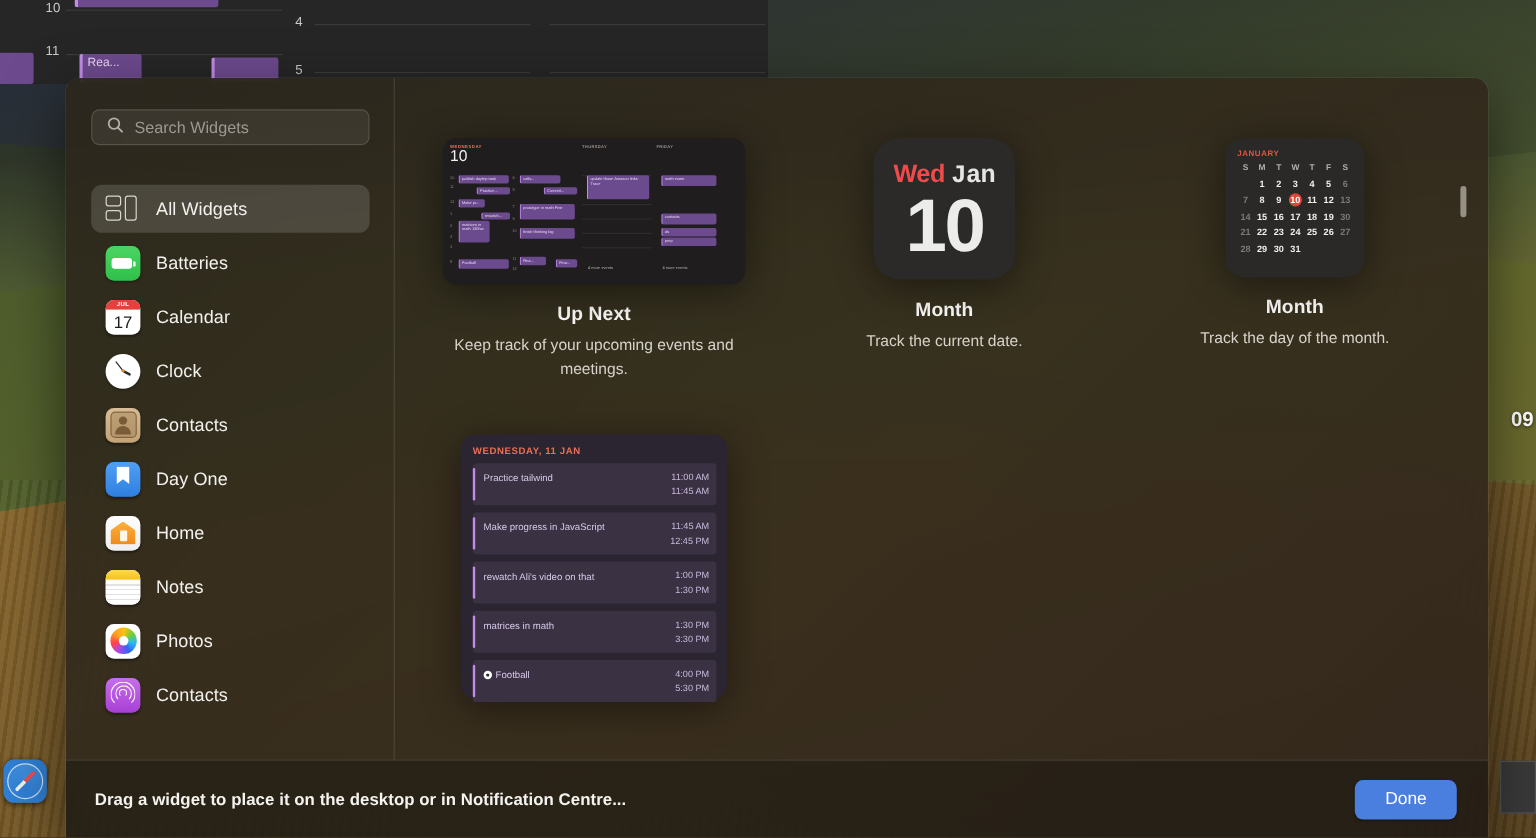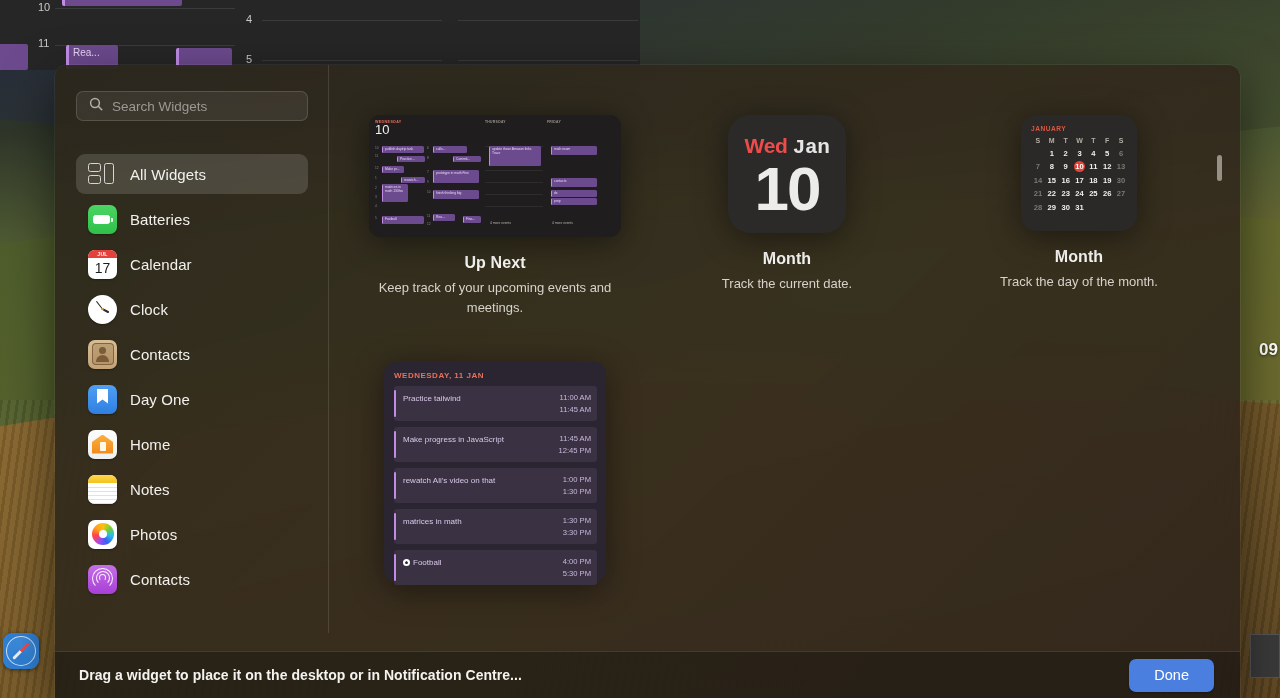--- a/index.html
+++ b/index.html
@@ -351,21 +351,21 @@
   }
 
   
   .content-scroll {
     position:absolute; right:18px; top:90px; width:5px; height:26px;
     border-radius:3px; background:rgba(232,228,218,.55);
   }
 
   
   #bottombar {
-    position:absolute; left:0; bottom:0; width:100%; height:47px;
+    position:absolute; left:0; bottom:0; width:100%; height:65px;
     background:rgba(30,26,19,.55);
     border-top:.5px solid rgba(255,255,255,.12);
     display:flex; align-items:center; justify-content:space-between;
     padding:0 26px 0 24px;
   }
   .bb-text { color:#f5f3ef; font-size:14px; font-weight:700; letter-spacing:.05px; }
   .done-btn {
     background:#4a7fe0; color:#fff; border:0; border-radius:7px;
     height:33px; padding:0 25px; font-size:14.5px;
     font-family:"Liberation Sans", sans-serif; cursor:default;

